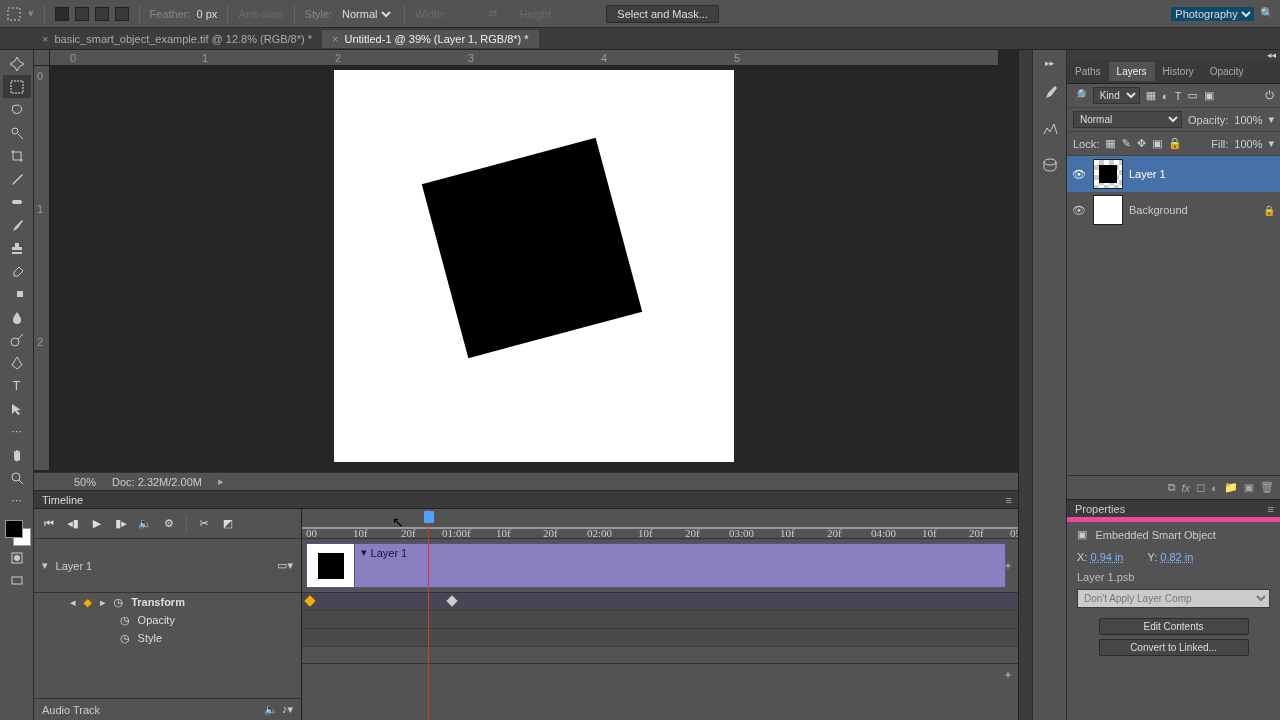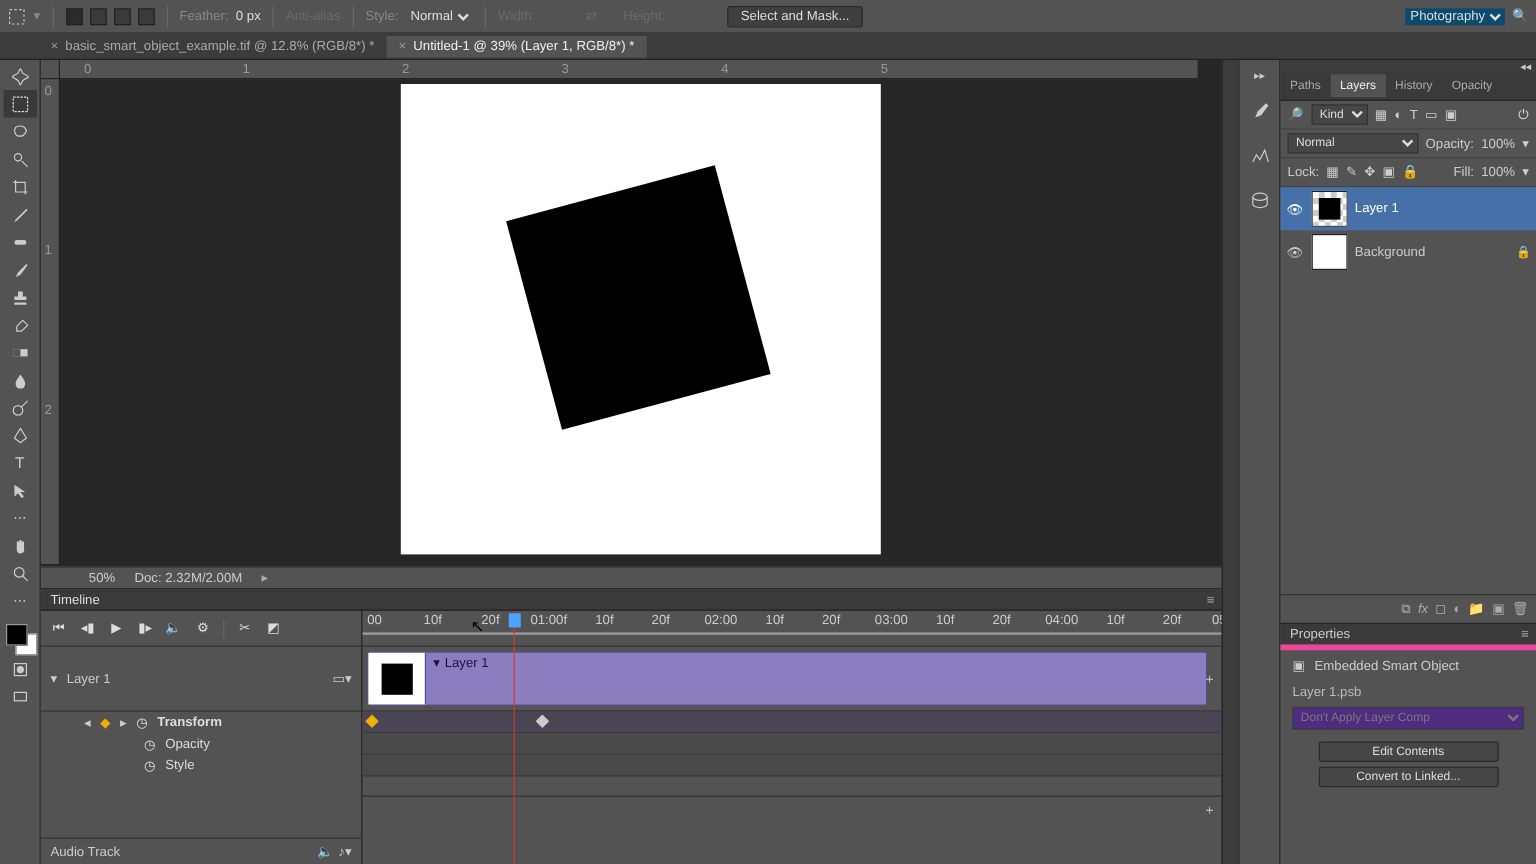--- a/index.html
+++ b/index.html
@@ -53,21 +53,21 @@
   .tlctrl { height: 30px; display: flex; align-items: center; gap: 10px; padding-left: 8px; border-bottom: 1px solid #333; }
   .tlctrl .ibtn { width: 14px; height: 14px; color: #ddd; display:flex; align-items:center; justify-content:center;}
   .tllayer { height: 54px; border-bottom: 1px solid #333; display: flex; align-items: center; padding-left: 8px; gap: 8px; }
   .tllayer .tw { color:#ccc; }
   .tlprop { height: 18px; display: flex; align-items: center; padding-left: 36px; gap: 8px; color: #ddd; font-size: 10px; }
   .tlprop .kf { color: #f0b000; }
   .tlaudio { height: 22px; border-top: 1px solid #333; display:flex; align-items:center; padding-left:8px; margin-top:auto;}
 
   .tlright { flex: 1; position: relative; overflow: hidden; }
   .timeruler { height: 30px; border-bottom: 1px solid #333; position: relative; color: #ccc; font-size: 9px; }
-  .timeruler span { position: absolute; top: 2px; }
+  .timeruler span { position: absolute; top: 18px; font-family: Liberation Serif, serif; }
   .wa { position:absolute; top:14px; left:0; right:0; height:10px; }
   .wa .bar { position:absolute; top:4px; height:2px; background:#999; left:0; right:0;}
   .cliprow { height: 54px; border-bottom: 1px solid #333; position: relative; }
   .clip { position: absolute; top: 4px; bottom: 4px; left: 4px; right: 12px; background: #8b7ec0; border: 1px solid #5b4e8f; border-radius: 2px; display: flex; align-items: flex-start; }
   .clip .thumb { width: 48px; height: 100%; background: #fff; border-right: 1px solid #5b4e8f; position: relative; display:flex; align-items:center; justify-content:center;}
   .clip .thumb .sq { width:26px; height:26px; background:#000; }
   .clip .lbl { color: #1e123d; padding: 2px 6px; font-size:10px; display:flex; align-items:center; gap:4px;}
   .plus { position:absolute; right:2px; top:50%; transform:translateY(-50%); width:16px; height:16px; color:#ccc; text-align:center;}
   .proprow { height: 18px; border-bottom: 1px solid #3b3b3b; position: relative; background:#494554;}
   .proprow.light { background:#4a4a4a; }
@@ -472,22 +472,26 @@
 
         <div class="props">
           <div class="pt">
               <span>Properties</span>
             <span style="margin-left:auto;margin-right:6px;color:#aaa">≡</span>
             </div>
           <div style="padding:6px 10px;display:flex;align-items:center;gap:8px">
             <span>▣</span>
             <span>Embedded Smart Object</span>
           </div>
+          <div class="row">
+            <div><span style="color:#ccc;text-decoration:none">X: </span><span>0.94 in</span></div>
+            <div><span style="color:#ccc;text-decoration:none">Y: </span><span>0.82 in</span></div>
+          </div>
           <div style="padding:4px 10px;color:#bbb">Layer 1.psb</div>
-          <div style="padding:2px 10px 6px"><select disabled="" style="width:100%;background:#4c1d95;color:#888;border:1px solid #333;font-size:10px;padding:2px"><option>Don't Apply Layer Comp</option></select></div>
+          <div style="padding:2px 10px 6px"><select disabled="" style="width:100%;background:#ffffff;color:#888;border:1px solid #333;font-size:10px;padding:2px"><option>Don't Apply Layer Comp</option></select></div>
           <button class="btn">Edit Contents</button>
           <button class="btn">Convert to Linked...</button>
           <div style="height:60px"></div>
         </div>
       </div>
     </div>
   </div>
 </div>
 
 <div style="position:absolute;left:392px;top:514px;pointer-events:none;font-size:14px;color:#000">↖</div>

